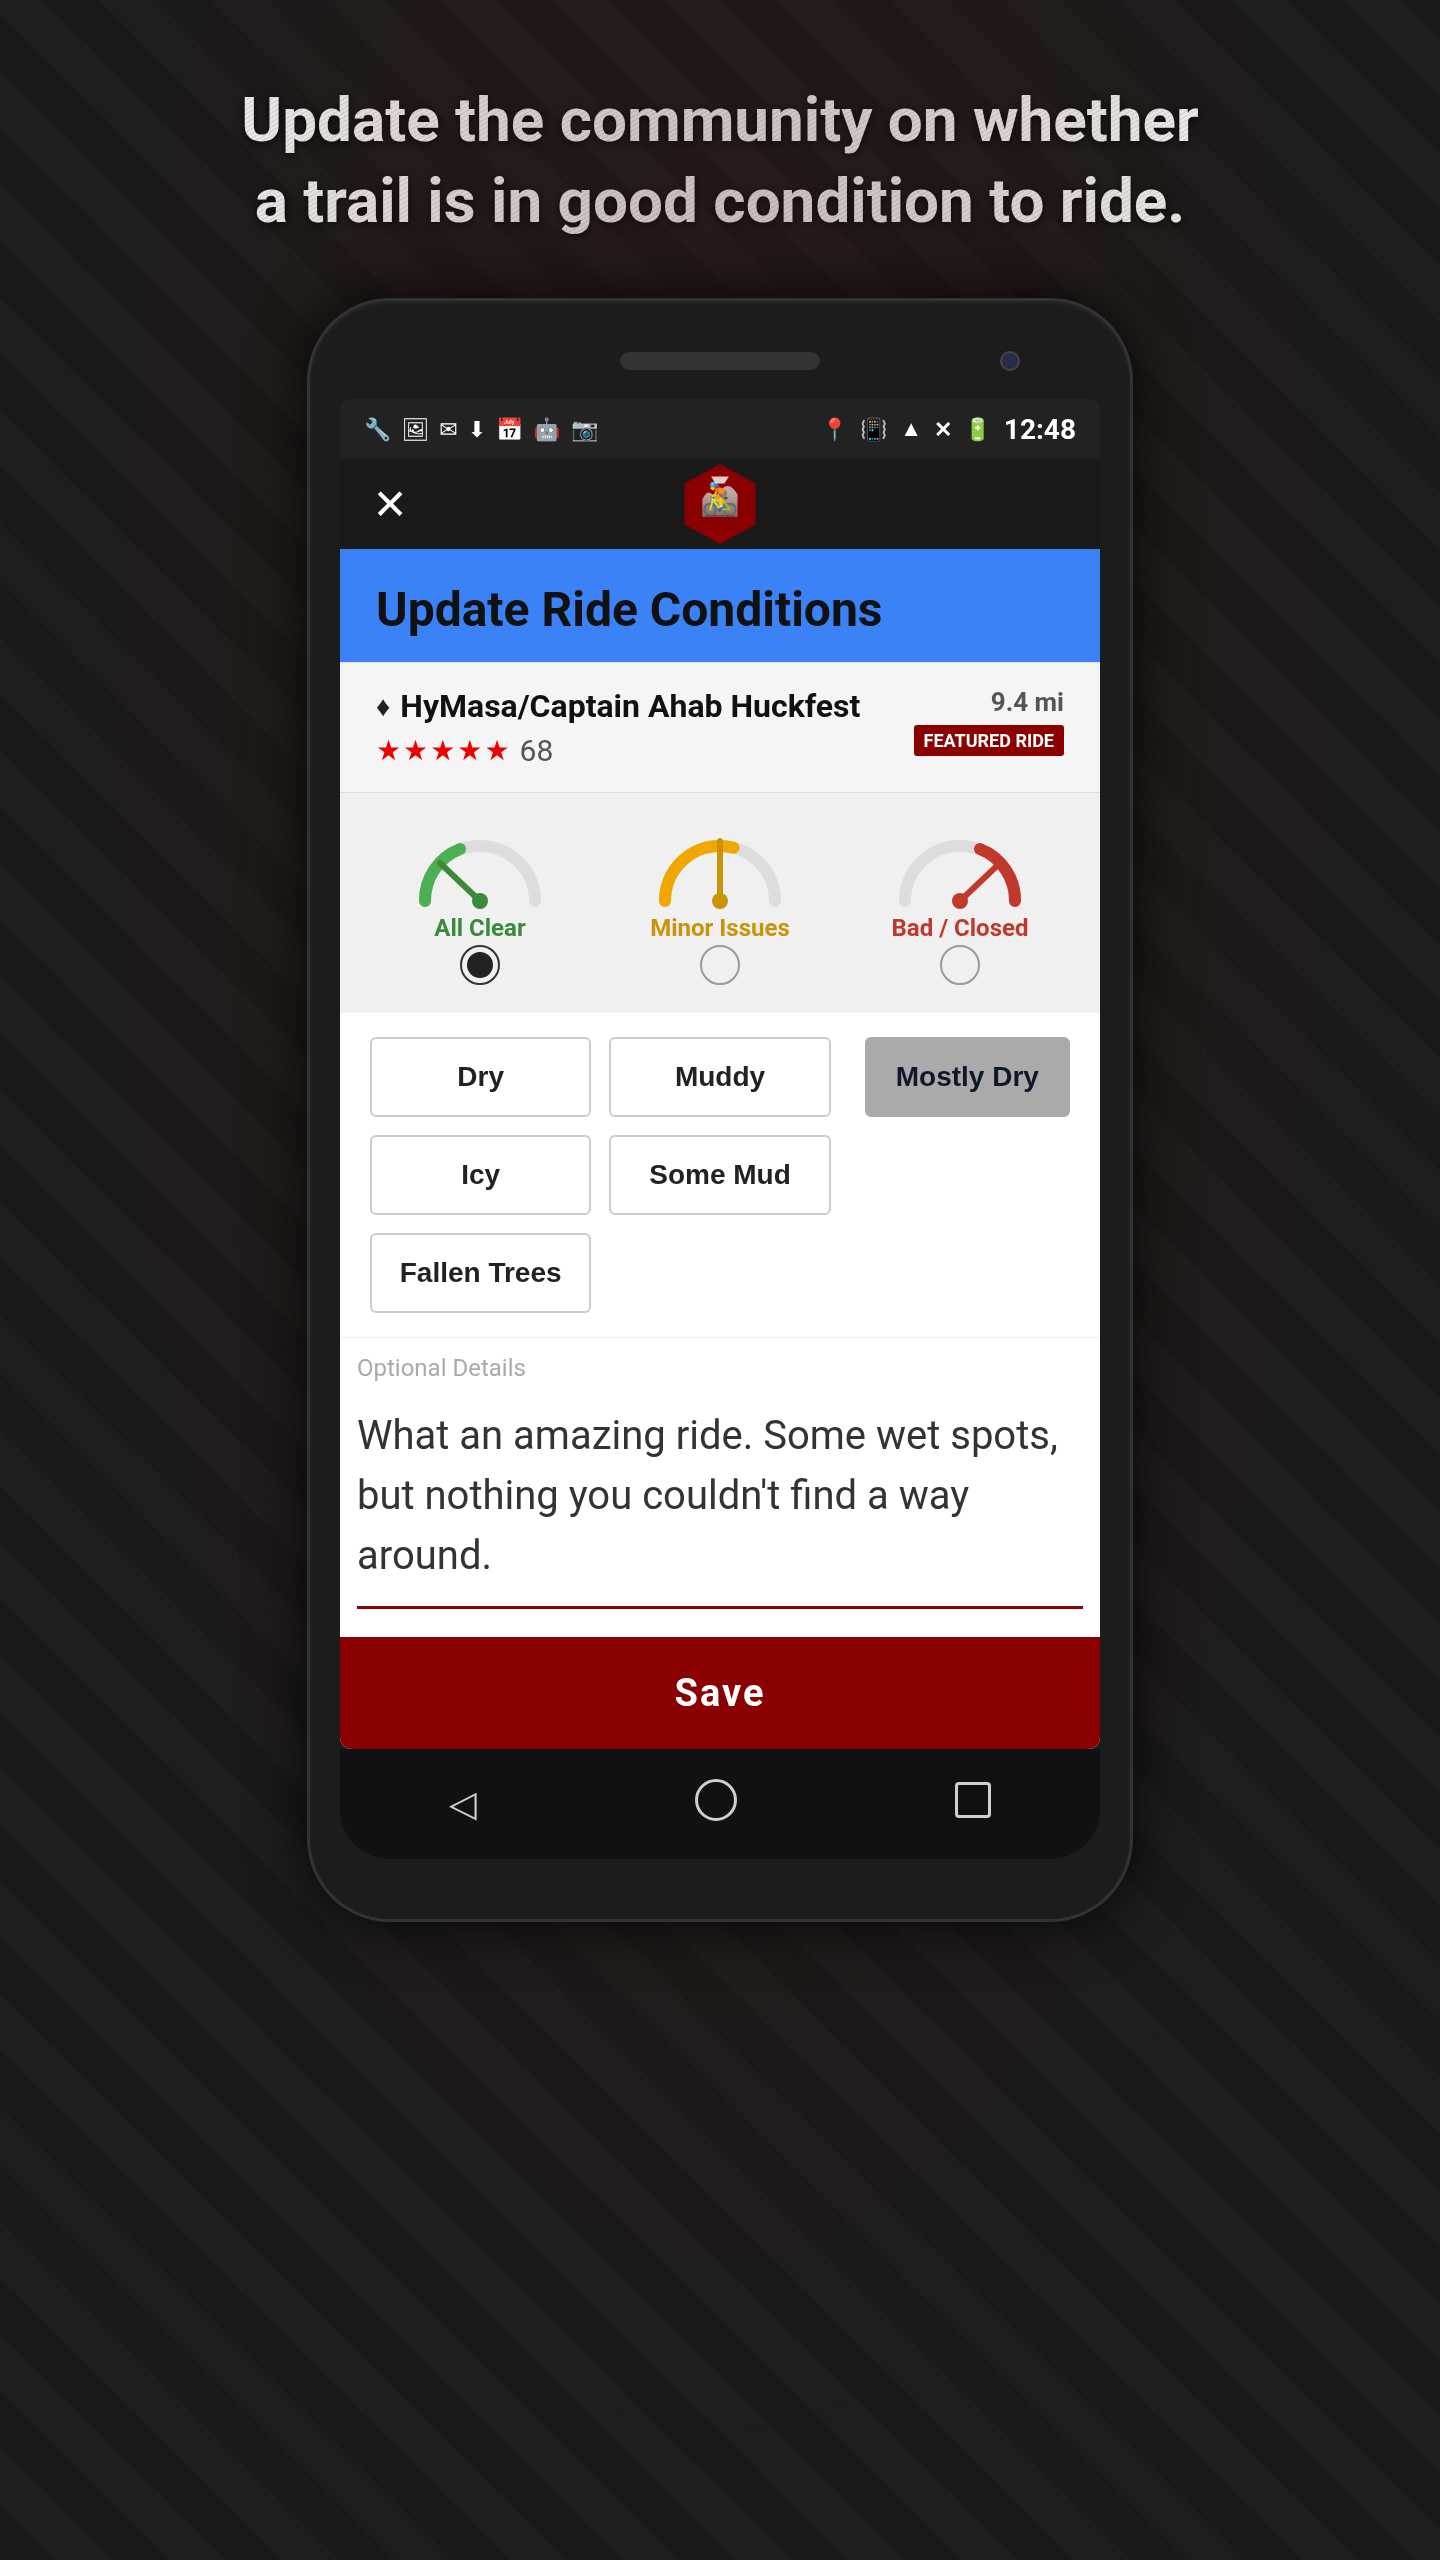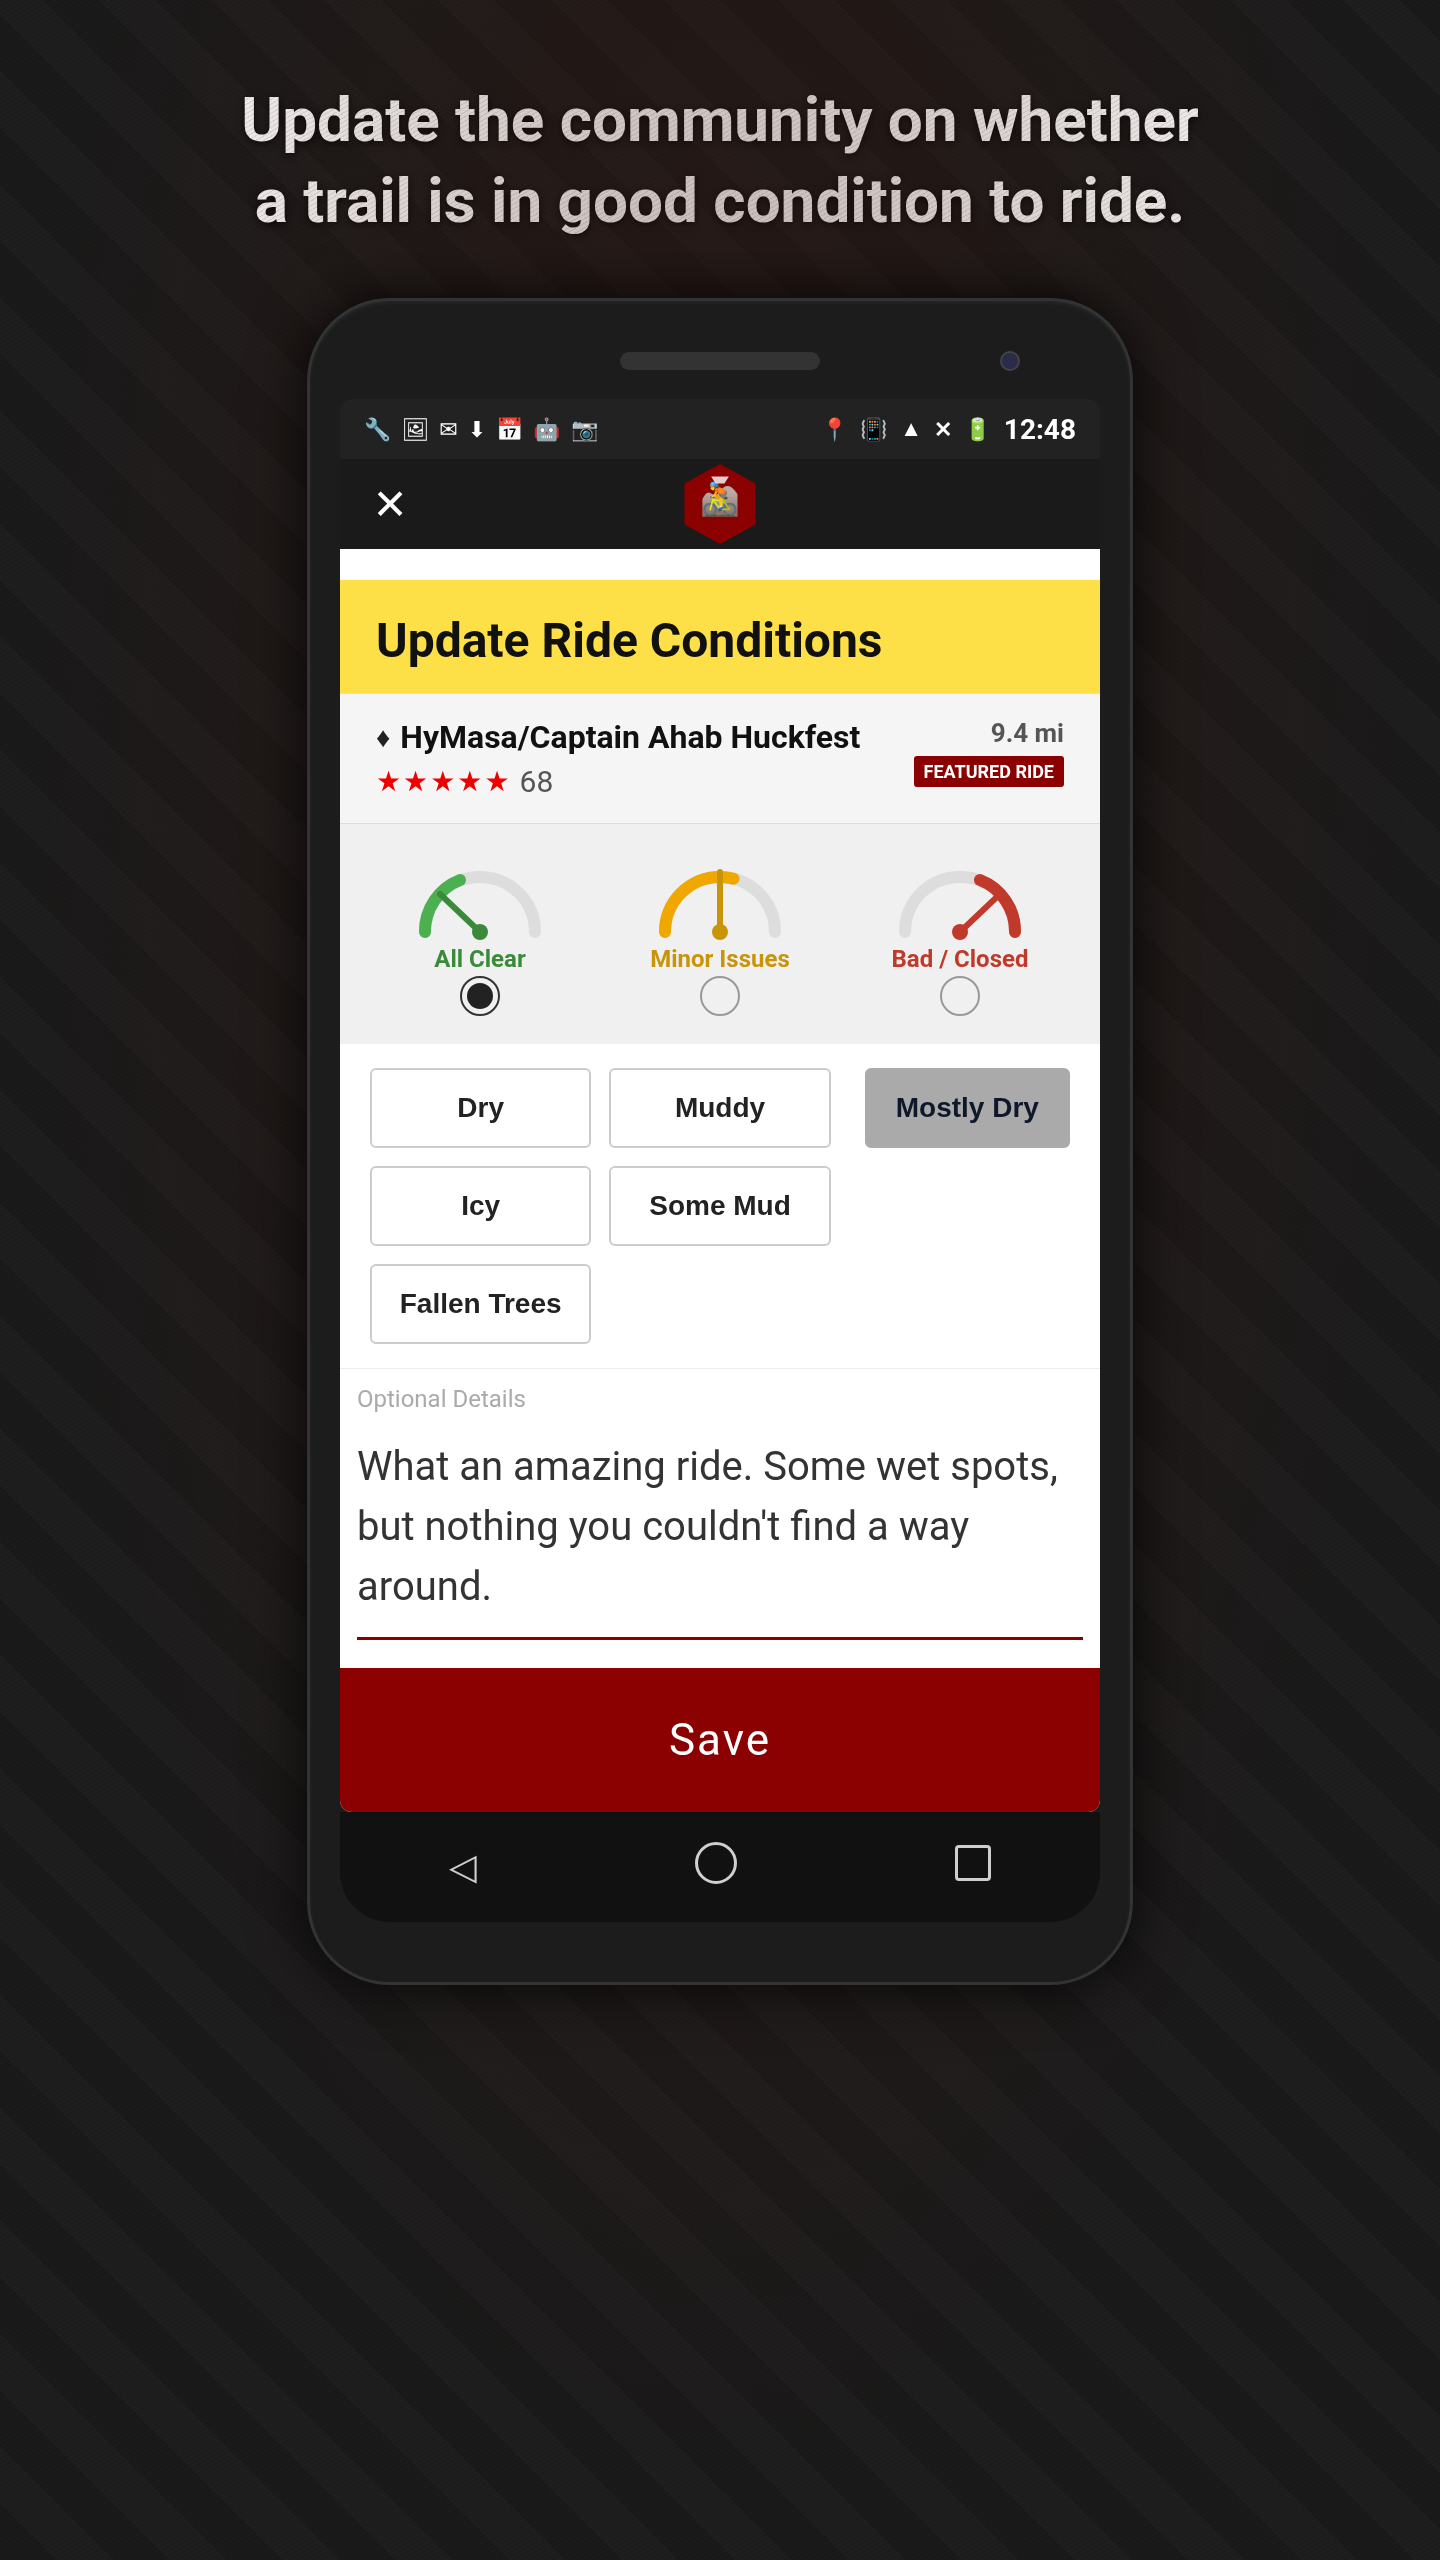--- a/index.html
+++ b/index.html
@@ -157,22 +157,21 @@
       background: white;
       border-radius: 0 0 12px 12px;
       overflow: hidden;
     }
 
     .page-title {
       padding: 32px 36px 24px;
       font-size: 48px;
       font-weight: bold;
       color: #111;
-      background: #fde047;
-      margin-top: 31px;
+      background: #3b82f6;
     }
 
     
     .trail-card {
       background: #f5f5f5;
       padding: 24px 36px;
       border-top: 1px solid #ddd;
     }
 
     .trail-header {
@@ -347,23 +346,23 @@
       height: 3px;
       background: #8b0000;
       margin-top: 20px;
     }
 
     
     .save-button {
       background: #8b0000;
       color: white;
       text-align: center;
-      padding: 46px;
-      font-size: 44px;
-      font-weight: normal;
+      padding: 34px;
+      font-size: 38px;
+      font-weight: bold;
       cursor: pointer;
       letter-spacing: 2px;
     }
 
     
     .bottom-nav {
       background: #111;
       height: 110px;
       display: flex;
       align-items: center;

